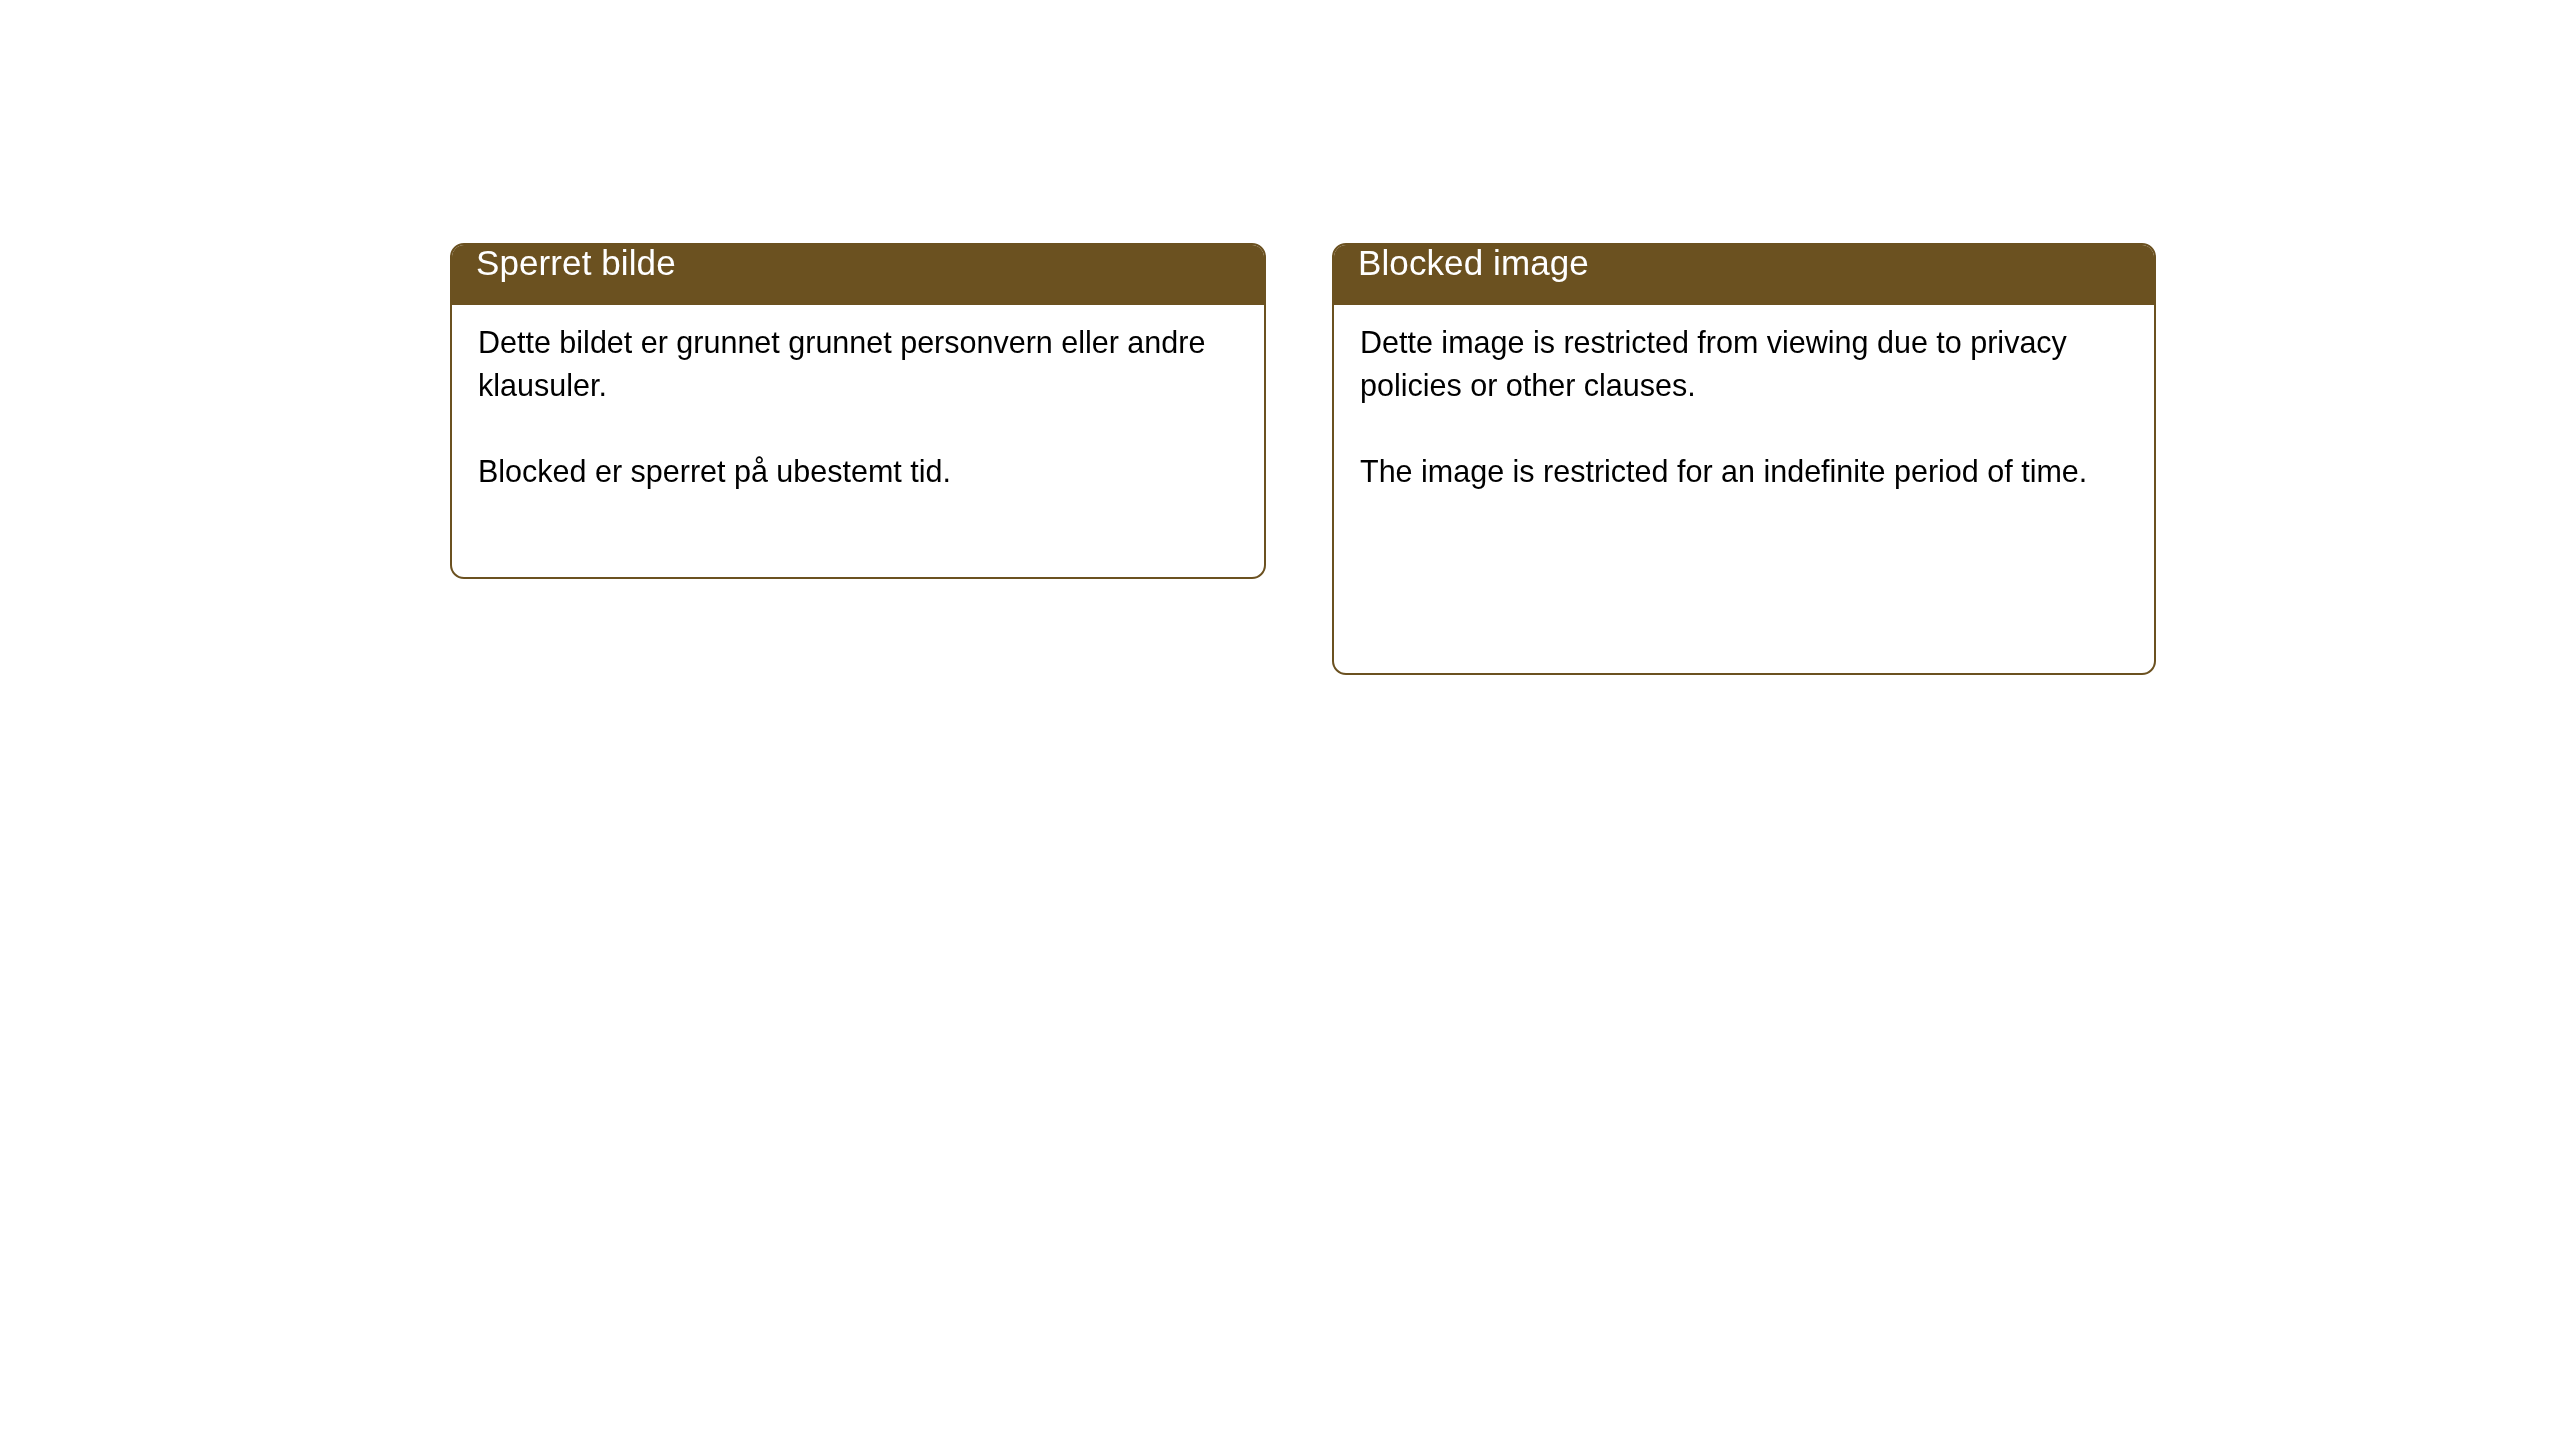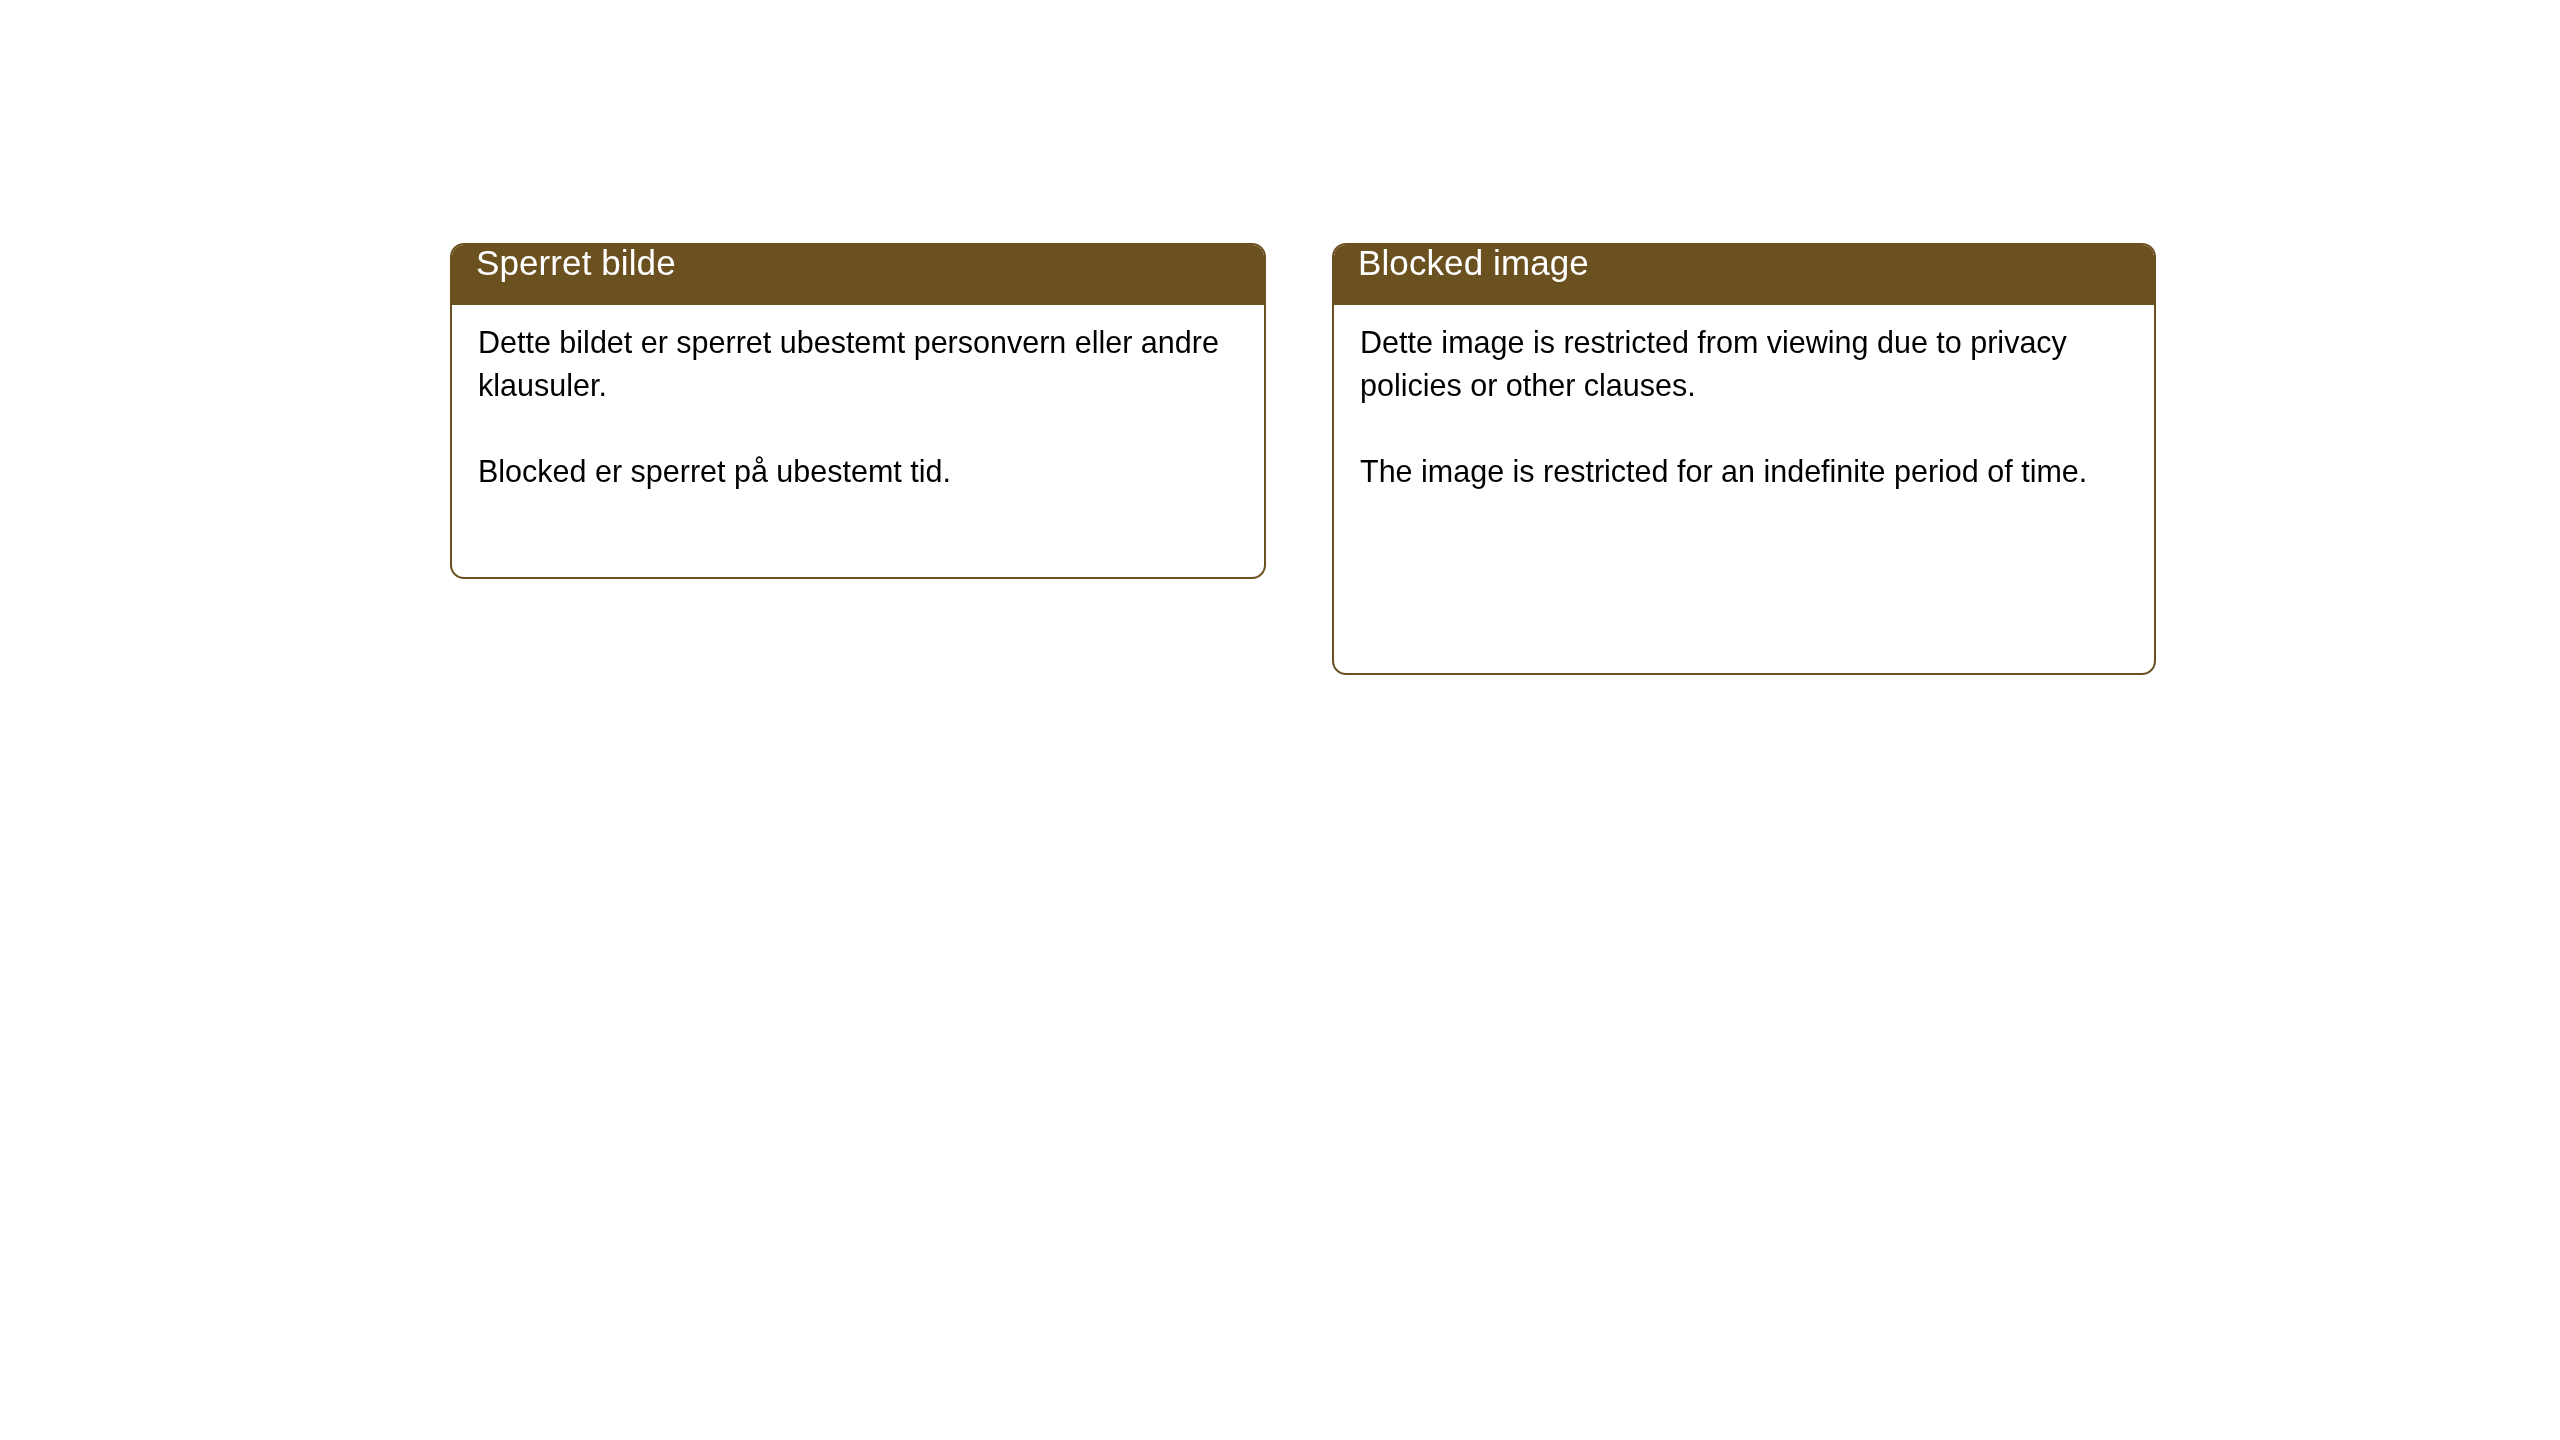--- a/index.html
+++ b/index.html
@@ -83,21 +83,21 @@
 </head>
 <body>
 
 <div id="stage">
 
   <section class="notice-panel" id="panel-blocked-no">
     <div class="panel-header">
       <span class="panel-header-title">Sperret bilde</span>
     </div>
     <div class="panel-body">
-      <p class="panel-paragraph">Dette bildet er sperret ubestemt personvern eller andre klausuler.</p>
+      <p class="panel-paragraph">Dette bildet er grunnet grunnet personvern eller andre klausuler.</p>
       <p class="panel-paragraph">Blocked er sperret på ubestemt tid.</p>
     </div>
   </section>
 
   <section class="notice-panel" id="panel-blocked-en">
     <div class="panel-header">
       <span class="panel-header-title">Blocked image</span>
     </div>
     <div class="panel-body">
       <p class="panel-paragraph">Dette image is restricted from viewing due to privacy policies or other clauses.</p>

